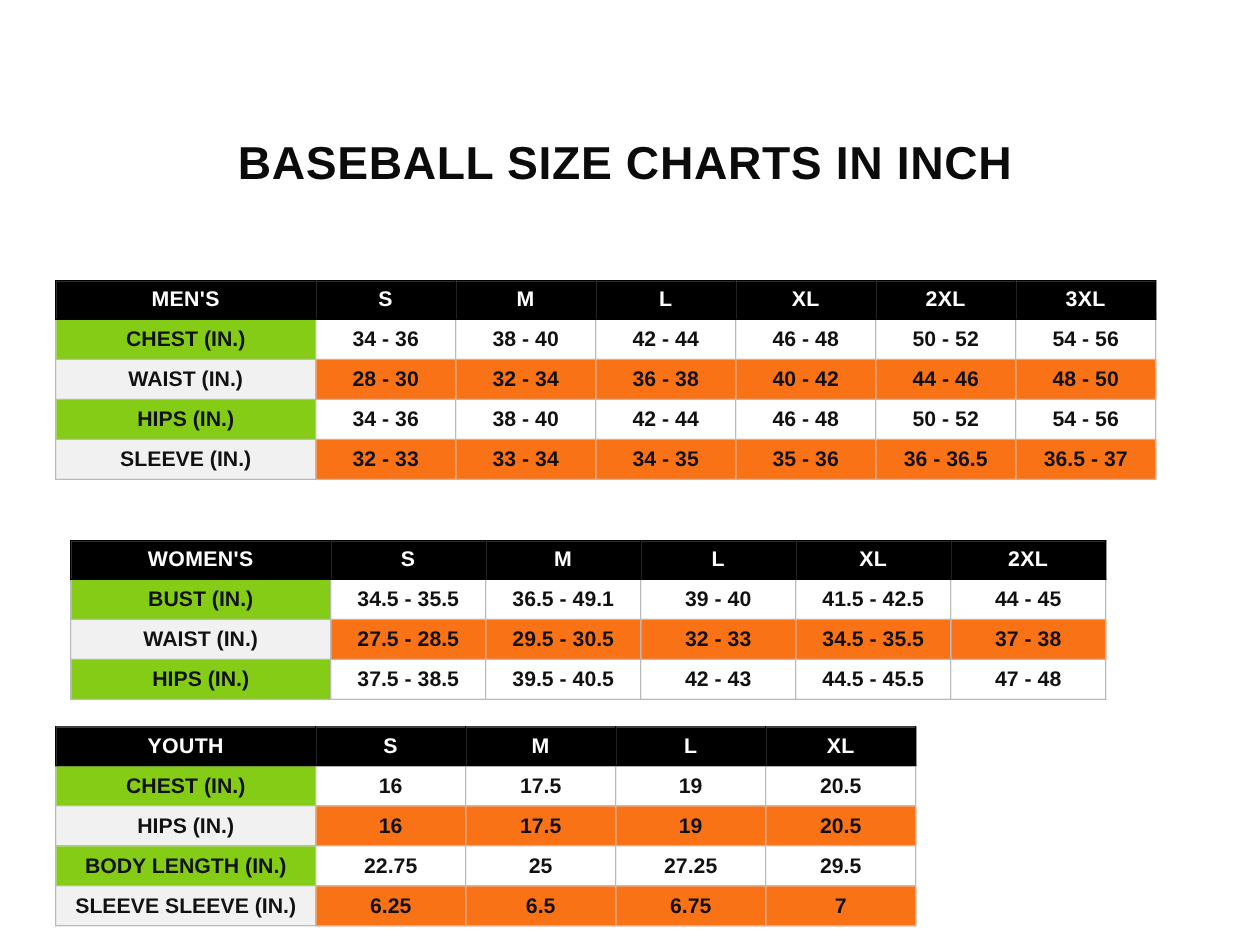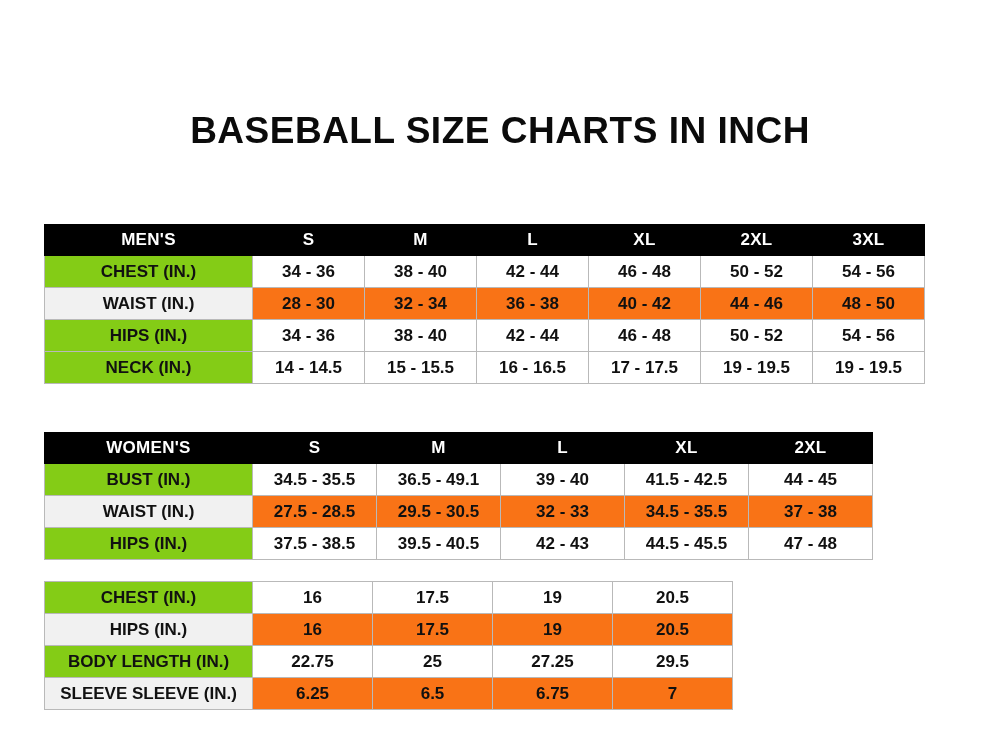--- a/index.html
+++ b/index.html
@@ -73,21 +73,21 @@
     background: #f1f1f1;
     text-align: center;
   }
 
   
   #mens-table-wrap { left: 44px; top: 188px; }
   #mens-table .c-label { width: 208px; }
   #mens-table .c-col { width: 112px; }
 
   
-  #womens-table-wrap { left: 44px; top: 396px; }
+  #womens-table-wrap { left: 56px; top: 396px; }
   #womens-table .c-label { width: 208px; }
   #womens-table .c-col { width: 124px; }
 
   
   #youth-table-wrap { left: 44px; top: 545px; }
   #youth-table .c-label { width: 208px; }
   #youth-table .c-col { width: 120px; }
 </style>
 </head>
 <body>
@@ -137,28 +137,28 @@
         </tr>
         <tr>
           <td class="row-label">HIPS (IN.)</td>
           <td>34 - 36</td>
           <td>38 - 40</td>
           <td>42 - 44</td>
           <td>46 - 48</td>
           <td>50 - 52</td>
           <td>54 - 56</td>
         </tr>
-        <tr>
-          <td class="row-label">NECK (IN.)</td>
-          <td>14 - 14.5</td>
-          <td>15 - 15.5</td>
-          <td>16 - 16.5</td>
-          <td>17 - 17.5</td>
-          <td>19 - 19.5</td>
-          <td>19 - 19.5</td>
+        <tr class="alt">
+          <td class="row-label">SLEEVE (IN.)</td>
+          <td>32 - 33</td>
+          <td>33 - 34</td>
+          <td>34 - 35</td>
+          <td>35 - 36</td>
+          <td>36 - 36.5</td>
+          <td>36.5 - 37</td>
         </tr>
       </tbody>
     </table>
   </div>
 
   <div class="table-wrap" id="womens-table-wrap">
     <table class="size-table" id="womens-table">
       <colgroup>
         <col class="c-label">
           <col class="c-col">
@@ -207,20 +207,27 @@
   <div class="table-wrap" id="youth-table-wrap">
     <table class="size-table" id="youth-table">
       <colgroup>
         <col class="c-label">
           <col class="c-col">
           <col class="c-col">
           <col class="c-col">
           <col class="c-col">
       </colgroup>
       <tbody>
+        <tr class="head">
+          <td class="label-head">YOUTH</td>
+          <td>S</td>
+          <td>M</td>
+          <td>L</td>
+          <td>XL</td>
+        </tr>
         <tr>
           <td class="row-label">CHEST (IN.)</td>
           <td>16</td>
           <td>17.5</td>
           <td>19</td>
           <td>20.5</td>
         </tr>
         <tr class="alt">
           <td class="row-label">HIPS (IN.)</td>
           <td>16</td>

